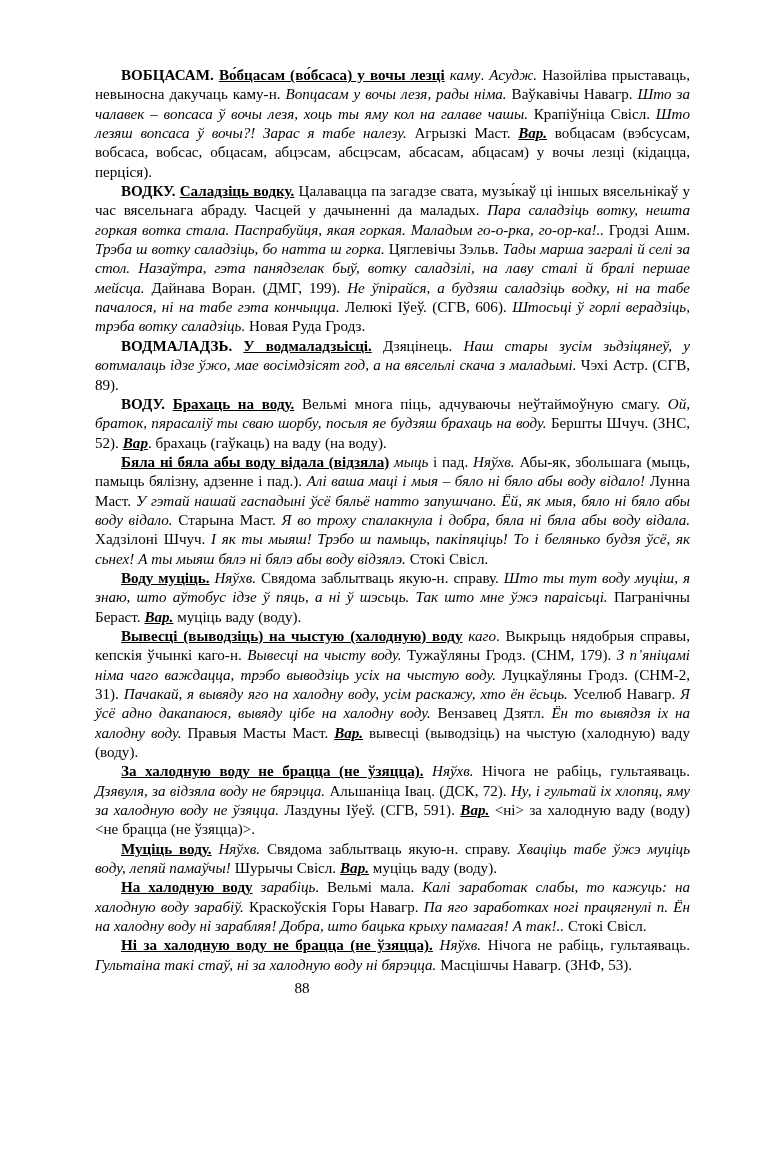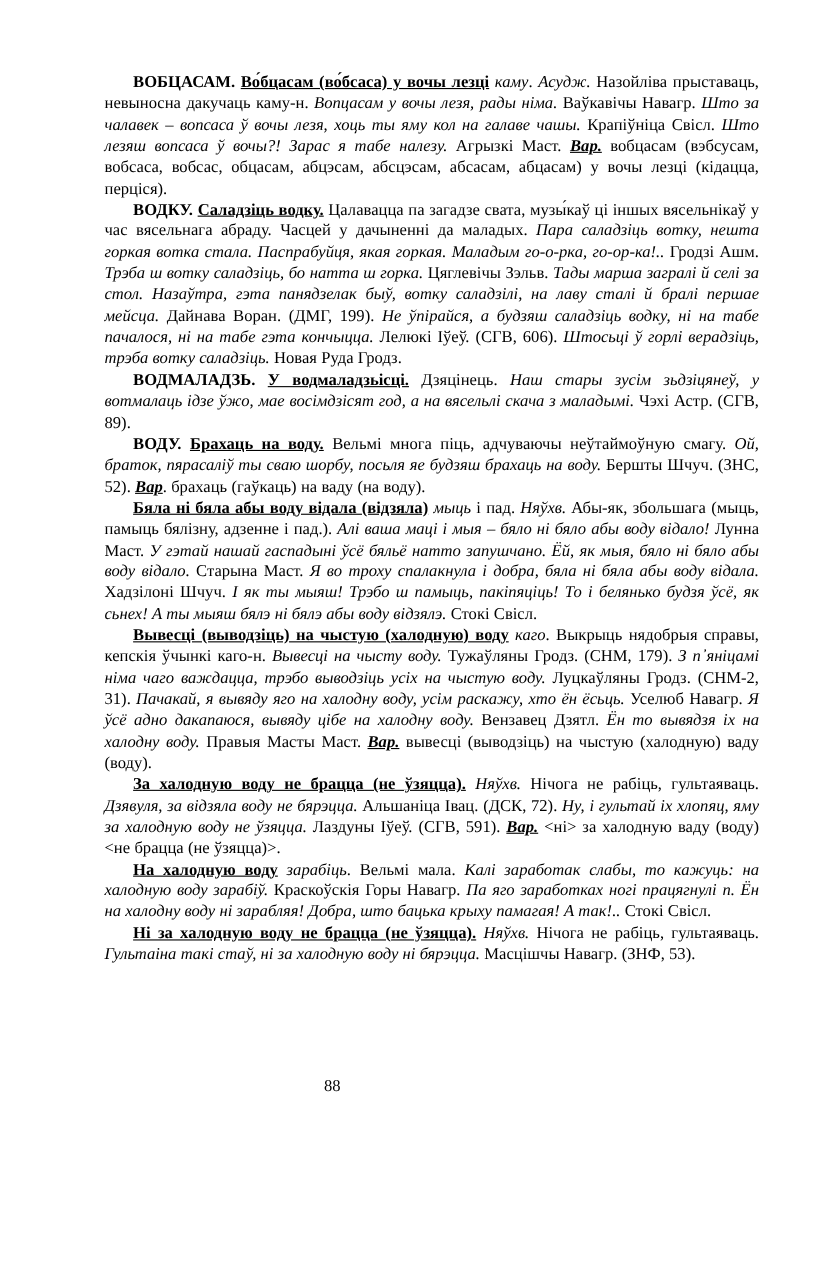--- a/index.html
+++ b/index.html
@@ -68,20 +68,22 @@
 </head>
 <body>
 
 <div class="page">
   <div class="column">
     <p class="entry"><span class="headword">ВОБЦАСАМ. </span><b>Во́бцасам (во́бсаса) у вочы лезці</b> <i>каму</i>. <i>Асудж.</i> Назойліва прыставаць, невыносна дакучаць каму-н. <i>Вопцасам у вочы лезя, рады німа.</i> Ваўкавічы Навагр. <i>Што за чалавек – вопсаса ў вочы лезя, хоць ты яму кол на галаве чашы.</i> Крапіўніца Свісл. <i>Што лезяш вопсаса ў вочы?! Зарас я табе налезу.</i> Агрызкі Маст. <b><i>Вар.</i></b> вобцасам (вэбсусам, вобсаса, вобсас, обцасам, абцэсам, абсцэсам, абсасам, абцасам) у вочы лезці (кідацца, перціся).</p>
     <p class="entry"><span class="headword">ВОДКУ. </span><b>Саладзіць водку.</b> Цалавацца па загадзе свата, музы́каў ці іншых вясельнікаў у час вясельнага абраду. Часцей у дачыненні да маладых. <i>Пара саладзіць вотку, нешта горкая вотка стала. Паспрабуйця, якая горкая. Маладым го-о-рка, го-ор-ка!..</i> Гродзі Ашм. <i>Трэба ш вотку саладзіць, бо натта ш горка.</i> Цяглевічы Зэльв. <i>Тады марша загралі й селі за стол. Назаўтра, гэта панядзелак быў, вотку саладзілі, на лаву сталі й бралі першае мейсца.</i> Дайнава Воран. (ДМГ, 199). <i>Не ўпірайся, а будзяш саладзіць водку, ні на табе пачалося, ні на табе гэта кончыцца.</i> Лелюкі Іўеў. (СГВ, 606). <i>Штосьці ў горлі верадзіць, трэба вотку саладзіць.</i> Новая Руда Гродз.</p>
     <p class="entry"><span class="headword">ВОДМАЛАДЗЬ. </span><b>У водмаладзьісці.</b> Дзяцінець. <i>Наш стары зусім зьдзіцянеў, у вотмалаць ідзе ўжо, мае восімдзісят год, а на вясельлі скача з маладымі.</i> Чэхі Астр. (СГВ, 89).</p>
     <p class="entry"><span class="headword">ВОДУ. </span><b>Брахаць на воду.</b> Вельмі многа піць, адчуваючы неўтаймоўную смагу. <i>Ой, браток, пярасаліў ты сваю шорбу, посьля яе будзяш брахаць на воду.</i> Бершты Шчуч. (ЗНС, 52). <b><i>Вар</i></b>. брахаць (гаўкаць) на ваду (на воду).</p>
     <p class="entry"><b>Бяла ні бяла абы воду відала (відзяла)</b> <i>мыць</i> і пад. <i>Няўхв.</i> Абы-як, збольшага (мыць, памыць бялізну, адзенне і пад.). <i>Алі ваша маці і мыя – бяло ні бяло абы воду відало!</i> Лунна Маст. <i>У гэтай нашай гаспадыні ўсё бяльё натто запушчано. Ёй, як мыя, бяло ні бяло абы воду відало.</i> Старына Маст. <i>Я во троху спалакнула і добра, бяла ні бяла абы воду відала.</i> Хадзілоні Шчуч. <i>І як ты мыяш! Трэбо ш памыць, пакіпяціць! То і белянько будзя ўсё, як сьнех! А ты мыяш бялэ ні бялэ абы воду відзялэ.</i> Стокі Свісл.</p>
+    <p class="entry"><b>Воду муціць.</b> <i>Няўхв.</i> Свядома заблытваць якую-н. справу. <i>Што ты тут воду муціш, я знаю, што аўтобус ідзе ў пяць, а ні ў шэсьць. Так што мне ўжэ параісьці.</i> Пагранічны Бераст. <b><i>Вар.</i></b> муціць ваду (воду).</p>
     <p class="entry"><b>Вывесці (выводзіць) на чыстую (халодную) воду</b> <i>каго</i>. Выкрыць нядобрыя справы, кепскія ўчынкі каго-н. <i>Вывесці на чысту воду.</i> Тужаўляны Гродз. (СНМ, 179). <i>З п᾽яніцамі німа чаго важдацца, трэбо выводзіць усіх на чыстую воду.</i> Луцкаўляны Гродз. (СНМ-2, 31). <i>Пачакай, я вывяду яго на халодну воду, усім раскажу, хто ён ёсьць.</i> Уселюб Навагр. <i>Я ўсё адно дакапаюся, вывяду цібе на халодну воду.</i> Вензавец Дзятл. <i>Ён то вывядзя іх на халодну воду.</i> Правыя Масты Маст. <b><i>Вар.</i></b> вывесці (выводзіць) на чыстую (халодную) ваду (воду).</p>
     <p class="entry"><b>За халодную воду не брацца (не ўзяцца).</b> <i>Няўхв.</i> Нічога не рабіць, гультаяваць. <i>Дзявуля, за відзяла воду не бярэцца.</i> Альшаніца Івац. (ДСК, 72). <i>Ну, і гультай іх хлопяц, яму за халодную воду не ўзяцца.</i> Лаздуны Іўеў. (СГВ, 591). <b><i>Вар.</i></b> &lt;ні&gt; за халодную ваду (воду) &lt;не брацца (не ўзяцца)&gt;.</p>
+    <p class="entry"><b>Муціць воду.</b> <i>Няўхв.</i> Свядома заблытваць якую-н. справу. <i>Хваціць табе ўжэ муціць воду, лепяй памаўчы!</i> Шурычы Свісл. <b><i>Вар.</i></b> муціць ваду (воду).</p>
     <p class="entry"><b>На халодную воду</b> <i>зарабіць</i>. Вельмі мала. <i>Калі заработак слабы, то кажуць: на халодную воду зарабіў.</i> Краскоўскія Горы Навагр. <i>Па яго заработках ногі працягнулі п. Ён на халодну воду ні зарабляя! Добра, што бацька крыху памагая! А так!..</i> Стокі Свісл.</p>
     <p class="entry"><b>Ні за халодную воду не брацца (не ўзяцца).</b> <i>Няўхв.</i> Нічога не рабіць, гультаяваць. <i>Гультаіна такі стаў, ні за халодную воду ні бярэцца.</i> Масцішчы Навагр. (ЗНФ, 53).</p>
   </div>
 </div>
 
 <div class="page-number">88</div>
 
 </body></html>

